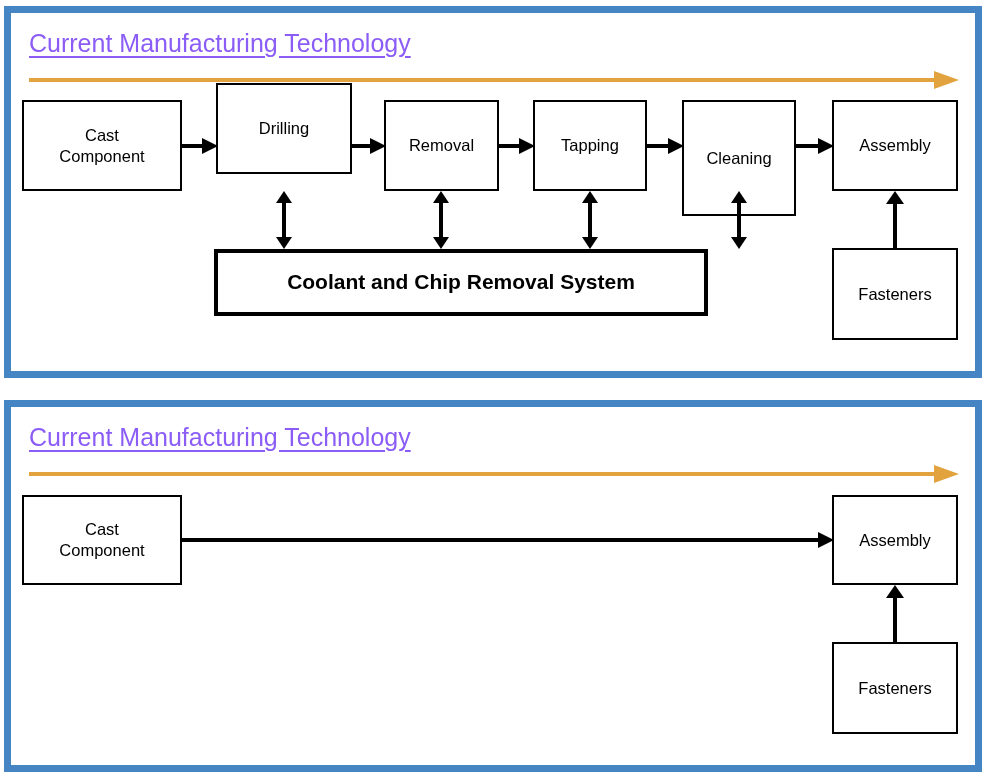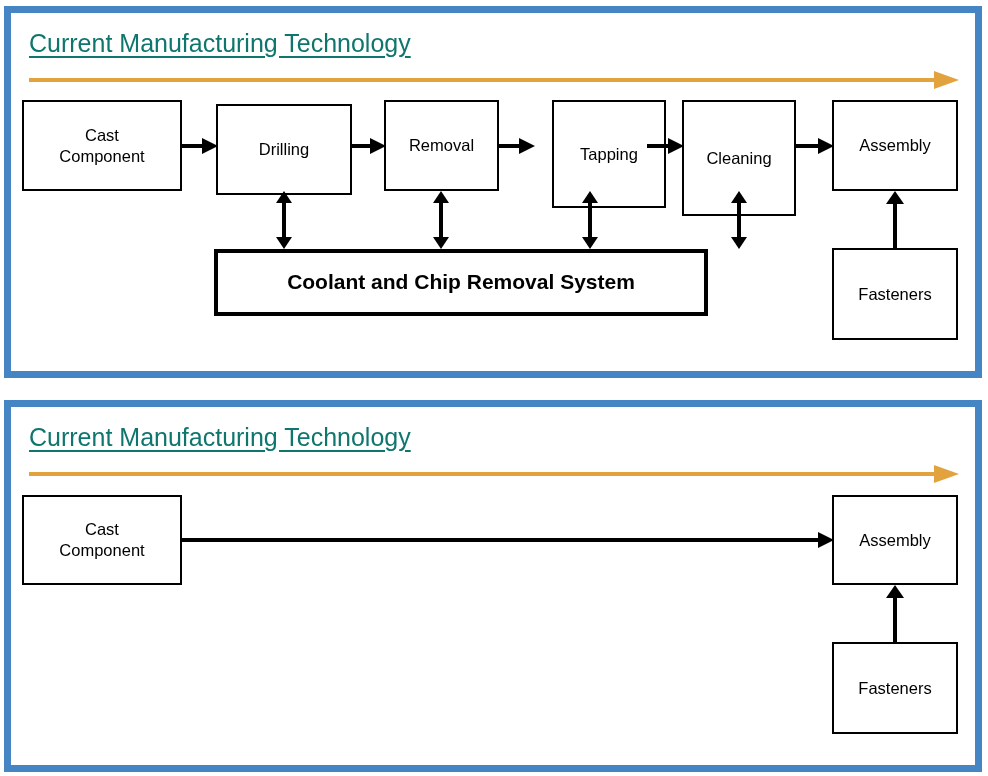--- a/index.html
+++ b/index.html
@@ -28,21 +28,21 @@
     position: relative;
     width: 100%;
     height: 100%;
   }
 
   .slide-title {
     position: absolute;
     left: 18px;
     top: 16px;
     font-size: 25px;
-    color: #0f766e;
+    color: #8b5cf6;
     text-decoration: underline;
     text-underline-offset: 4px;
     white-space: nowrap;
     letter-spacing: 0px;
   }
 
   .orange-arrow {
     position: absolute;
     left: 18px;
     top: 58px;
@@ -89,29 +89,29 @@
       </svg>
     </div>
 
     <div class="flow-box" style="left:11px; top:87px; width:160px; height:91px;">
       <span>
         <span>Cast</span><br>
         <span>Component</span>
       </span>
     </div>
 
-    <div class="flow-box" style="left:205px; top:91px; width:136px; height:91px;">
+    <div class="flow-box" style="left:205px; top:70px; width:136px; height:91px;">
         <span>Drilling</span>
       </div>
 
     <div class="flow-box" style="left:373px; top:87px; width:115px; height:91px;">
         <span>Removal</span>
       </div>
 
-    <div class="flow-box" style="left:541px; top:87px; width:114px; height:108px;">
+    <div class="flow-box" style="left:522px; top:87px; width:114px; height:91px;">
         <span>Tapping</span>
       </div>
 
     <div class="flow-box" style="left:671px; top:87px; width:114px; height:116px;">
         <span>Cleaning</span>
       </div>
 
     <div class="flow-box" style="left:821px; top:87px; width:126px; height:91px;">
         <span>Assembly</span>
       </div>

